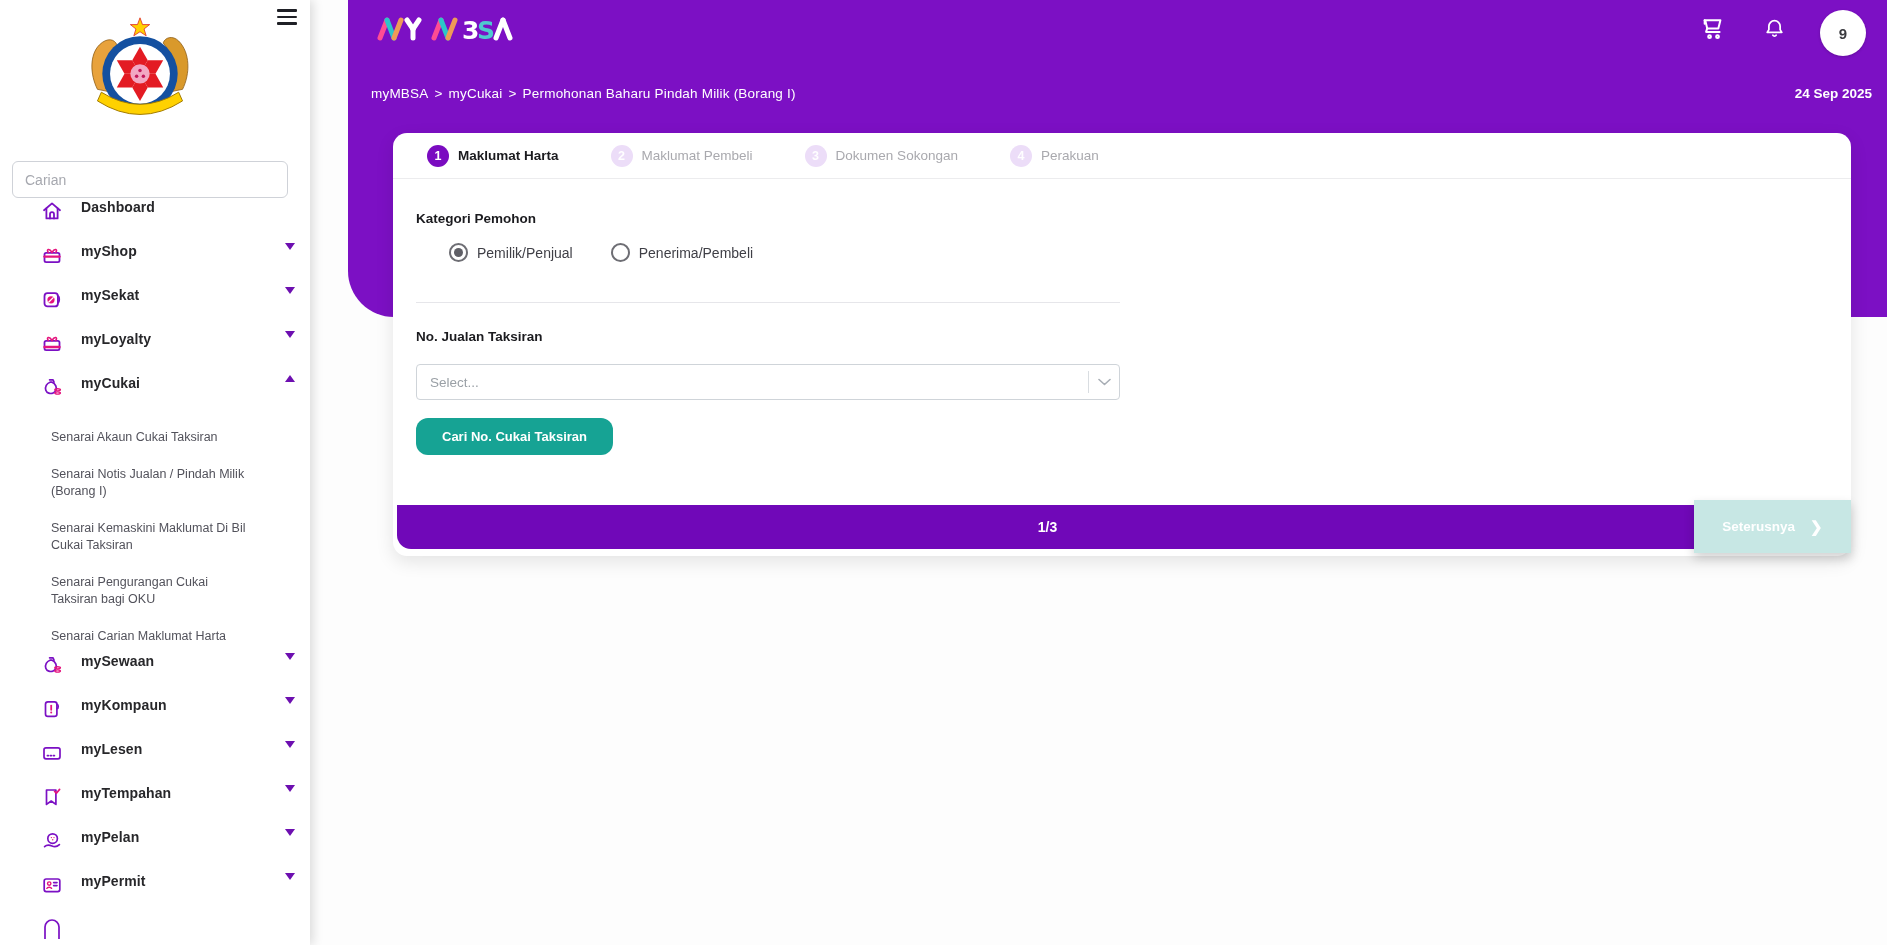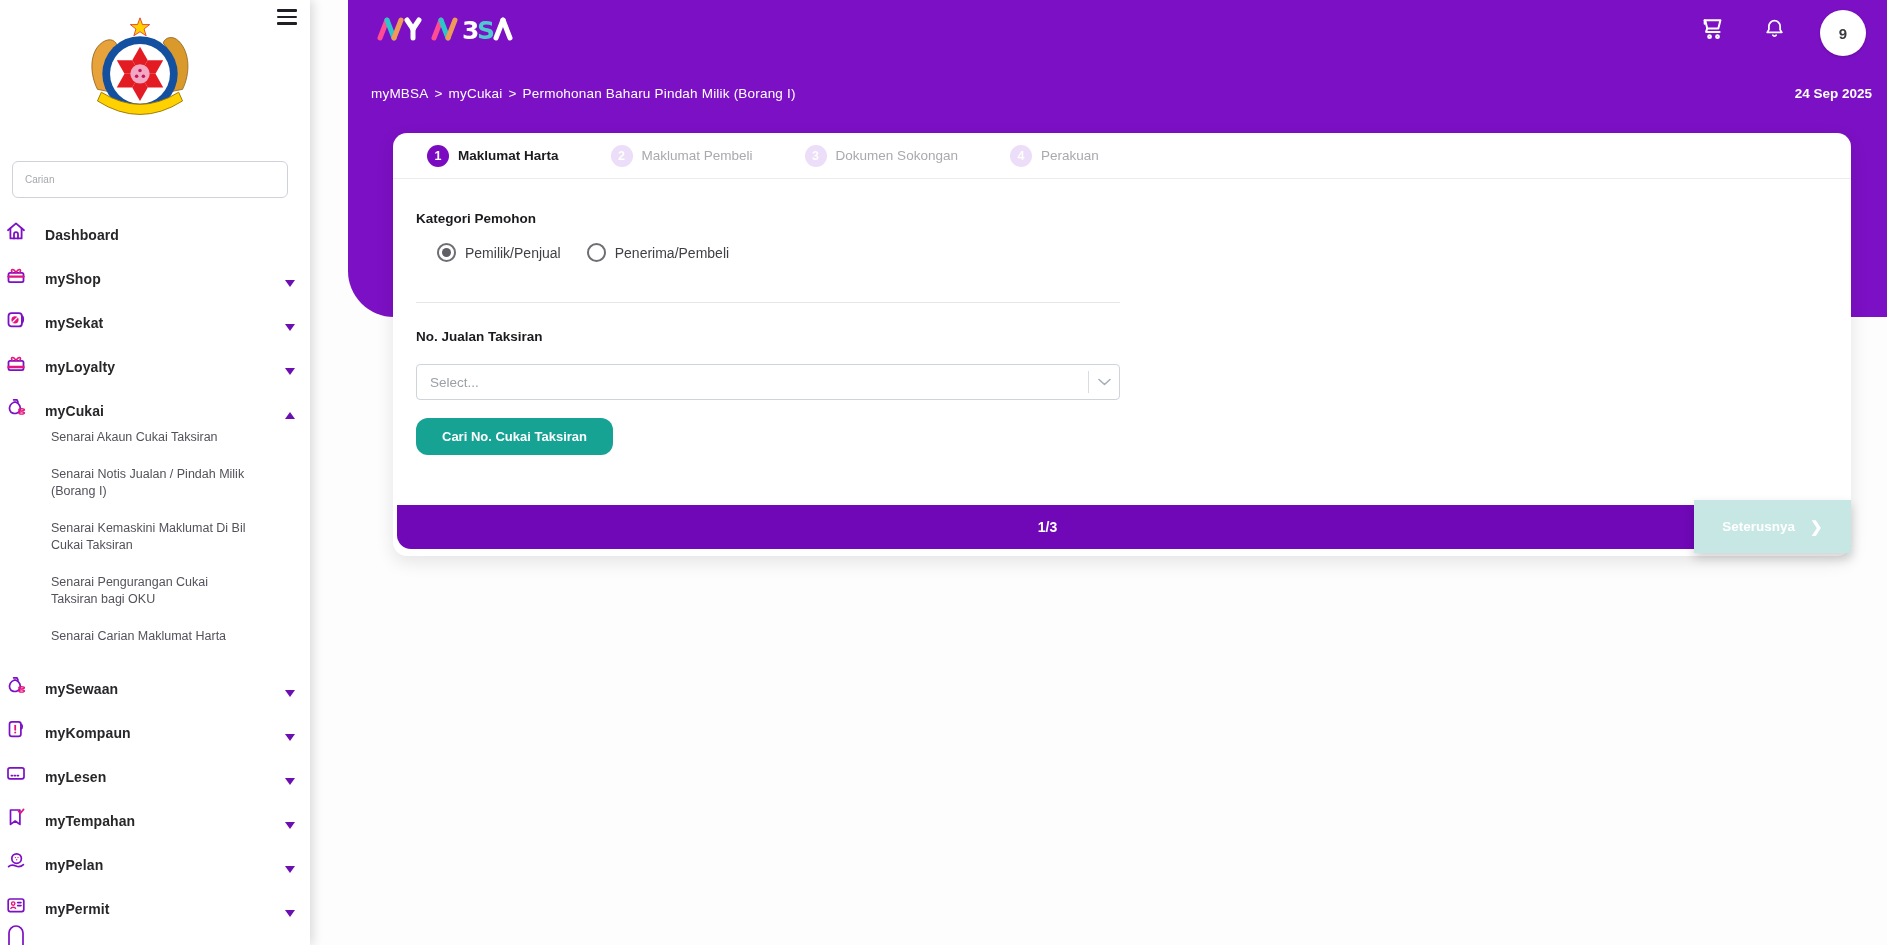--- a/index.html
+++ b/index.html
@@ -9,24 +9,24 @@
 
   
   .sidebar { position:absolute; left:0; top:0; width:310px; height:945px; background:#fff;
              box-shadow:3px 0 10px rgba(0,0,0,.14); z-index:3; }
   .hamburger { position:absolute; top:9px; right:13px; width:20px; height:16px; cursor:pointer;
                display:flex; flex-direction:column; justify-content:space-between; }
   .hamburger span { display:block; height:2.6px; background:#1f2026; border-radius:1px; }
   .crest { position:absolute; top:13px; left:82px; width:116px; height:114px; }
   .search-box { position:absolute; top:161px; left:12px; width:276px; height:37px;
                 border:1px solid #cfd2d8; border-radius:6px; background:#fff;
-                font-family:"Liberation Sans",sans-serif; font-size:10px; color:#3f3f46; padding:0 12px; outline:none; }
+                font-family:"Liberation Sans",sans-serif; font-size:14px; color:#3f3f46; padding:0 12px; outline:none; }
   .search-box::placeholder { color:#a6a8af; }
   .nav { position:absolute; top:199px; left:0; right:0; }
-  .nav-item { height:44px; display:flex; align-items:flex-end; padding:0 15px 0 4px; cursor:pointer; }
+  .nav-item { height:44px; display:flex; align-items:flex-start; padding:0 15px 0 24px; cursor:pointer;margin-left:16px; }
   .nav-item .ic { width:24px; height:24px; flex:0 0 24px; }
   .nav-item .lbl { margin-left:17px; font-size:14px; font-weight:700; color:#27272a; letter-spacing:.1px; }
   .chev { margin-left:auto; width:0; height:0; border-left:5.5px solid transparent;
           border-right:5.5px solid transparent; border-top:7px solid #6d0fb0; }
   .chev.up { border-top:none; border-bottom:7px solid #6d0fb0; }
   .subnav { padding:10px 58px 8px 51px; display:flex; flex-direction:column; gap:19px; }
   .subnav .sub { font-size:12.5px; color:#52525b; line-height:1.4; cursor:pointer; }
 
   
   .hero { position:absolute; left:348px; top:0; width:1539px; height:317px;
@@ -50,21 +50,21 @@
                  justify-content:center; font-size:12.5px; font-weight:700; }
   .step.active .step-circle { background:#7a0bc0; color:#fff; }
   .step.active .step-label { color:#1b1b1f; font-weight:700; }
   .step.upcoming .step-circle { background:#ecddf8; color:rgba(255,255,255,.95); }
   .step.upcoming .step-label { color:#a9a9ae; font-weight:400; }
   .step-label { font-size:13.5px; }
 
   .field-label { position:absolute; left:23px; font-size:13.5px; font-weight:700; color:#1b1b1f; }
   .lbl-kategori { top:78px; }
   .radio-row { position:absolute; left:44px; top:110px; display:flex; align-items:center; gap:26px; }
-  .radio-opt { display:flex; align-items:center; gap:9px; cursor:pointer; }
+  .radio-opt { display:flex; align-items:center; gap:9px; cursor:pointer;margin-left:12px; }
   .radio-ring { width:19px; height:19px; border-radius:50%; border:2px solid #6e6e74; background:#fff;
                 display:flex; align-items:center; justify-content:center; }
   .radio-ring .dot { width:9px; height:9px; border-radius:50%; background:transparent; }
   .radio-opt.selected .radio-ring .dot { background:#5f5f66; }
   .radio-lbl { font-size:14px; color:#3f3f46; }
   .divider2 { position:absolute; left:23px; top:169px; width:704px; border-top:1px solid #e6e6ea; }
   .lbl-cukai { top:196px; }
   .select-control { position:absolute; left:23px; top:231px; width:704px; height:36px; background:#fff;
                     border:1px solid #cfd4d9; border-radius:4px; display:flex; align-items:center;
                     padding:0 8px 0 13px; cursor:pointer; }

